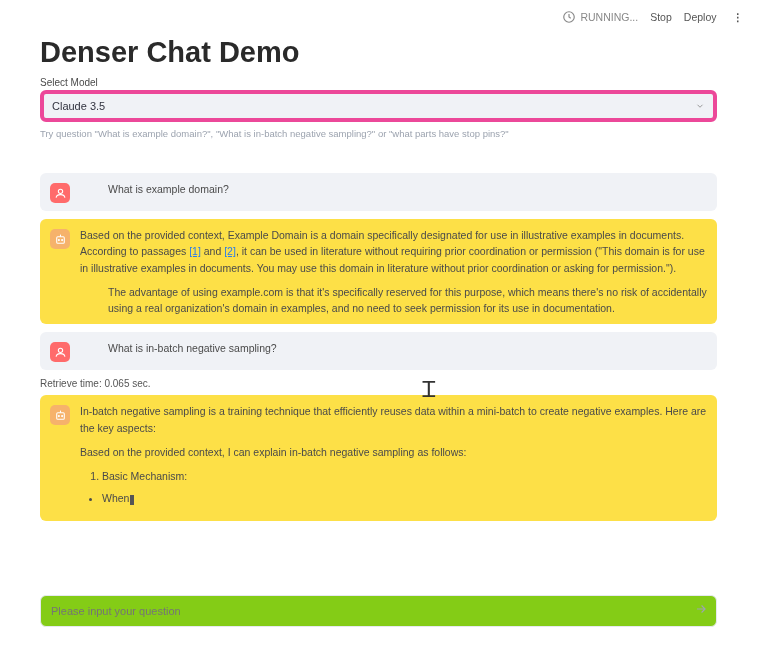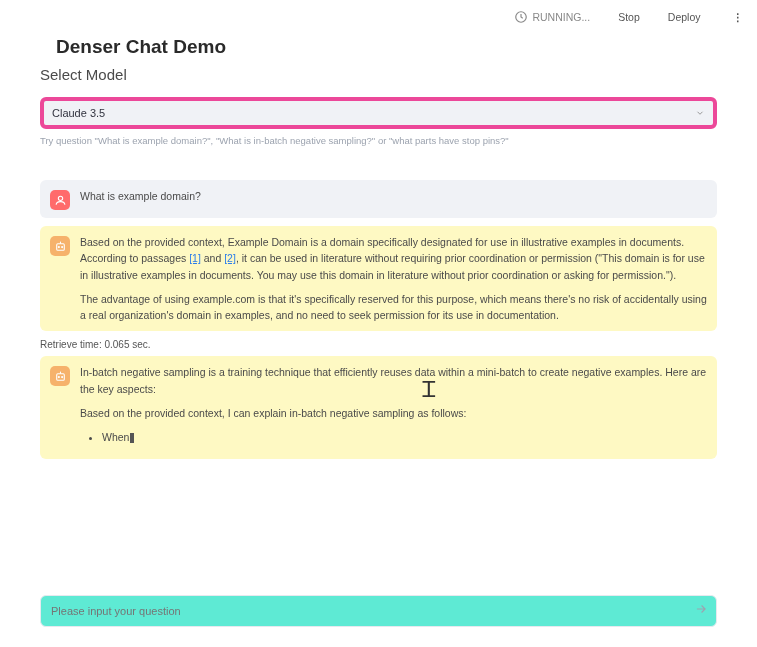--- a/index.html
+++ b/index.html
@@ -9,43 +9,43 @@
     background: #fff;
     font-family: "Segoe UI", Arial, sans-serif;
     color: #31333f;
   }
   .topbar {
     display: flex;
     justify-content: flex-end;
     align-items: center;
     height: 30px;
     padding: 4px 10px 0 0;
-    gap: 28px;
+    gap: 12px;
     font-size: 10.5px;
     color: #555;
   }
   .topbar .run {
     display: flex; align-items: center; gap: 4px; color: #888;
   }
   .topbar .run svg { width: 14px; height: 14px; }
   .topbar .action { color: #555; cursor: pointer; }
   .topbar .kebab { font-weight: bold; padding: 0 4px; cursor: pointer; }
   .page {
     padding: 0 40px;
   }
   h1 {
-    margin: 6px 0 8px 16px;
-    font-size: 19px;
+    margin: 6px 0 8px 0;
+    font-size: 29px;
     font-weight: 700;
     color: #2a2a2a;
   }
   .label-small {
-    font-size: 15px;
+    font-size: 10px;
     color: #4a4a4a;
-    margin-bottom: 14px;
+    margin-bottom: 2px;
   }
   .select {
     width: 100%;
     background: #f0f2f6;
     border: 4px solid #ec4899;
     border-radius: 6px;
     padding: 6px 8px;
     font-size: 11px;
     color: #31333f;
     display: flex;
@@ -64,52 +64,52 @@
   }
   .msg {
     display: flex;
     align-items: flex-start;
     gap: 10px;
     padding: 8px 10px;
     border-radius: 6px;
     margin-bottom: 8px;
   }
   .msg.user { background: #f0f2f6; }
-  .msg.assistant { background: #fef9c3; }
+  .msg.assistant { background: #fde047; }
   .avatar {
     width: 20px; height: 20px;
     border-radius: 5px;
     display: flex; align-items: center; justify-content: center;
     flex-shrink: 0;
     margin-top: 2px;
   }
   .avatar.user-av { background: #ff6b6b; }
   .avatar.assist-av { background: #f6b26b; }
   .avatar svg { width: 13px; height: 13px; stroke: #fff; fill: none; stroke-width: 2; }
   .body {
     font-size: 10.5px;
     line-height: 1.55;
     color: #4a4a4a;
     flex: 1;
   }
   .body p { margin: 0 0 8px 0; }
-  .body p:last-child { margin-bottom: 0; }
+  .body p:last-child { margin-bottom: 0; margin-left: 28px; }
   .body .citation { color: #2b7de9; text-decoration: underline; cursor: pointer; }
   .retrieve {
     font-size: 10px;
     color: #555;
     margin: 2px 0 6px 0;
   }
   .body ol, .body ul { margin: 0 0 6px 0; padding-left: 22px; }
   .body li { margin-bottom: 2px; }
   .input-wrap {
     position: absolute;
     left: 40px; right: 40px;
     bottom: 20px;
-    background: #5eead4;
+    background: #84cc16;
     border: 1px solid #e6e9ef;
     border-radius: 6px;
     display: flex;
     align-items: center;
     padding: 6px 8px;
   }
   .input-wrap input {
     flex: 1;
     border: none;
     background: transparent;
@@ -189,35 +189,49 @@
           </svg>
       </div>
       <div class="body">
         <p>
           <span>Based on the provided context, Example Domain is a domain specifically designated for use in illustrative examples in documents. According to passages </span><span class="citation">[1]</span><span> and </span><span class="citation">[2]</span><span>, it can be used in literature without requiring prior coordination or permission ("This domain is for use in illustrative examples in documents. You may use this domain in literature without prior coordination or asking for permission.").</span>
         </p>
         <p>The advantage of using example.com is that it's specifically reserved for this purpose, which means there's no risk of accidentally using a real organization's domain in examples, and no need to seek permission for its use in documentation.</p>
       </div>
     </div>
 
+    <div class="msg user">
+      <div class="avatar user-av">
+        <svg viewBox="0 0 24 24">
+            <circle cx="12" cy="8" r="4"></circle>
+            <path d="M4 20c0-4 4-6 8-6s8 2 8 6"></path>
+          </svg>
+      </div>
+      <div class="body">
+        <p>What is in-batch negative sampling?</p>
+      </div>
+    </div>
 
     <div class="retrieve">Retrieve time: 0.065 sec.</div>
 
     <div class="msg assistant">
       <div class="avatar assist-av">
         <svg viewBox="0 0 24 24">
             <rect x="5" y="7" width="14" height="12" rx="2"></rect>
             <path d="M12 3v4"></path>
             <circle cx="9" cy="13" r="1"></circle>
             <circle cx="15" cy="13" r="1"></circle>
           </svg>
       </div>
       <div class="body">
         <p>In-batch negative sampling is a training technique that efficiently reuses data within a mini-batch to create negative examples. Here are the key aspects:</p>
         <p>Based on the provided context, I can explain in-batch negative sampling as follows:</p>
+        <ol>
+          <li>Basic Mechanism:</li>
+        </ol>
         <ul>
           <li><span>When</span><span class="typing-cursor"></span></li>
         </ul>
       </div>
     </div>
 
   </div>
 </div>
 
 <div class="input-wrap">

